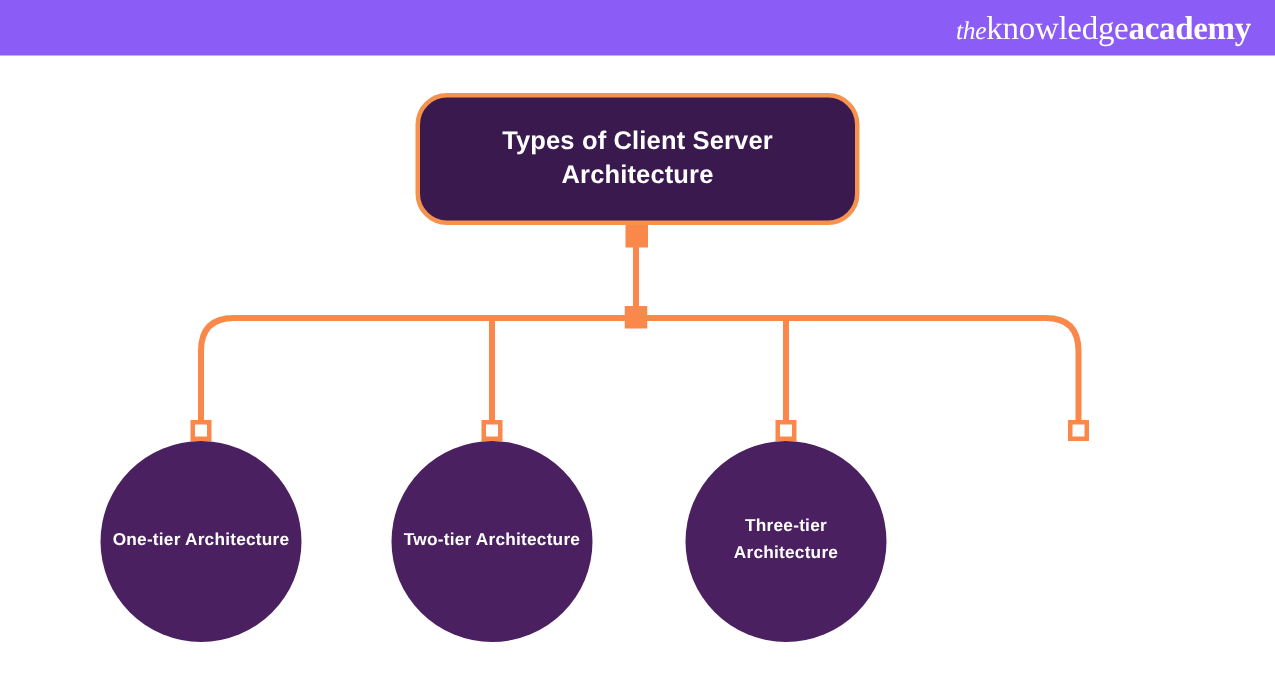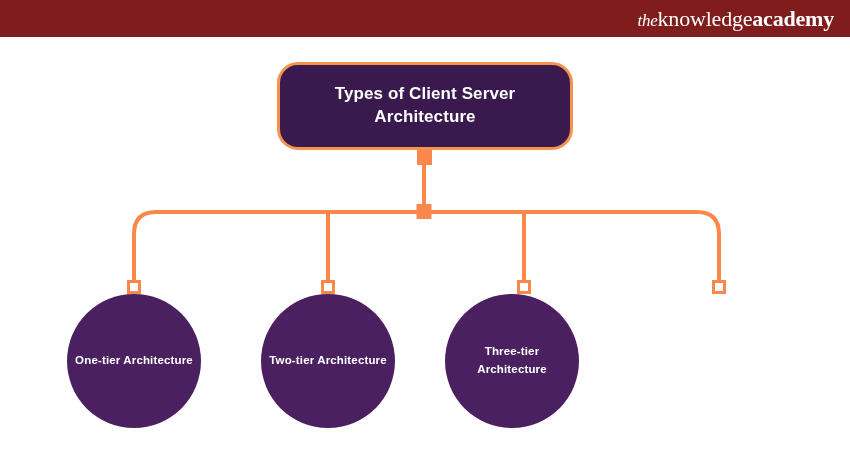--- a/index.html
+++ b/index.html
@@ -15,21 +15,21 @@
     background: #ffffff;
     position: relative;
   }
 
   
   .header-bar {
     position: absolute;
     left: 0; top: 0;
     width: 850px;
     height: 37px;
-    background: #7f1d1d;
+    background: #8b5cf6;
     display: flex;
     align-items: center;
     justify-content: flex-end;
   }
 
   .brand-logo {
     color: #ffffff;
     font-family: "Liberation Serif", serif;
     font-size: 22px;
     line-height: 1;
@@ -139,18 +139,18 @@
   </div>
 
   <div class="leaf-node" style="left:67px;  top:257px;">
     <div class="leaf-node-label">One-tier Architecture</div>
   </div>
 
   <div class="leaf-node" style="left:261px; top:257px;">
     <div class="leaf-node-label">Two-tier Architecture</div>
   </div>
 
-  <div class="leaf-node" style="left:445px; top:257px;">
+  <div class="leaf-node" style="left:457px; top:257px;">
     <div class="leaf-node-label">Three-tier Architecture</div>
   </div>
 
 
 </div>
 
 </body></html>

